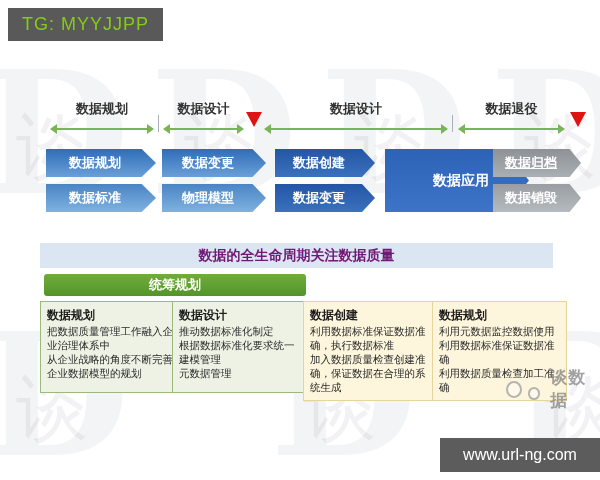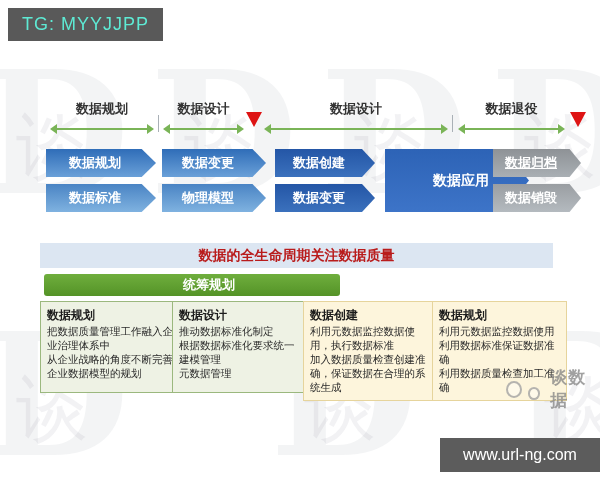--- a/index.html
+++ b/index.html
@@ -8,21 +8,21 @@
 
   
   .wm-layer{position:absolute;inset:0;z-index:0;pointer-events:none;}
   .stamp{position:absolute;width:170px;height:200px;}
   .stamp .d{position:absolute;left:0;top:0;font-family:"DejaVu Serif","Liberation Serif",serif;
             font-size:170px;line-height:1;font-weight:bold;color:rgba(90,95,115,0.07);}
   .stamp .tan{position:absolute;left:34px;top:62px;font-size:72px;line-height:1;
             color:rgba(90,95,115,0.08);font-family:"DejaVu Serif","Liberation Serif",serif;}
 
   
-  .tg-badge{position:absolute;left:8px;top:8px;z-index:3;background:#595959;color:#5eead4;
+  .tg-badge{position:absolute;left:8px;top:8px;z-index:3;background:#595959;color:#84cc16;
             font-size:18px;letter-spacing:1px;padding:6px 14px;}
   .site-bar{position:absolute;left:440px;top:438px;width:160px;height:34px;z-index:3;
             background:#5c5c5c;color:#fff;font-size:16px;display:flex;align-items:center;justify-content:center;}
 
   
   .phase{position:absolute;top:100px;z-index:1;display:flex;flex-direction:column;gap:10px;}
   .phase-label{font-size:13px;font-weight:bold;color:#333;text-align:center;white-space:nowrap;}
   .darrow{position:relative;height:2px;background:#7ab457;margin:0 7px;}
   .darrow::before{content:"";position:absolute;left:-7px;top:-4px;width:0;height:0;
       border-right:7px solid #7ab457;border-top:5px solid transparent;border-bottom:5px solid transparent;}
@@ -42,24 +42,24 @@
   .chev.blue-dark{background:linear-gradient(180deg,#2456a6,#3b71bd);}
   .chev.gray-a{background:linear-gradient(180deg,#8e9296,#a9afb4);text-decoration:underline;}
   .chev.gray-b{background:linear-gradient(180deg,#9a9ea2,#b4babf);}
   .big-arrow{position:absolute;top:149px;height:63px;display:flex;align-items:center;justify-content:center;
         color:#fff;font-size:14px;font-weight:bold;padding-right:16px;z-index:1;
         background:linear-gradient(180deg,#2d63b6,#3d74c8);
         clip-path:polygon(0 0,82% 0,100% 50%,82% 100%,0 100%);padding-left:24px;}
 
   
   .banner{position:absolute;left:40px;top:243px;width:513px;height:25px;z-index:1;
-        background:#dce6f2;color:#b91c1c;font-size:14px;font-weight:bold;
+        background:#dce6f2;color:#701a75;font-size:14px;font-weight:bold;
         display:flex;align-items:center;justify-content:center;}
   .sec-header{position:absolute;top:274px;height:22px;z-index:1;border-radius:3px;
-        color:#fff;font-size:13px;font-weight:bold;display:flex;align-items:center;justify-content:center;padding-left:34px;}
+        color:#fff;font-size:13px;font-weight:bold;display:flex;align-items:center;justify-content:center;}
   .sec-header.green{left:44px;width:262px;background:linear-gradient(180deg,#6fae3d,#549327);}
   .sec-header.yellow{left:316px;width:238px;background:linear-gradient(180deg,#f7c21e,#eead00);}
   .qbox{position:absolute;top:301px;min-height:80px;z-index:1;padding:5px 6px;}
   .qbox.greenish{background:#eef2e4;border:1px solid #9bb87e;}
   .qbox.creamish{background:#fdf5dc;border:1px solid #e6d49c;}
   .qtitle{font-size:12px;font-weight:bold;color:#1c1c1c;margin-bottom:1px;}
   .qline{font-size:10.5px;color:#2a2a2a;line-height:1.33;}
 
   
   .logo-wm{position:absolute;left:506px;top:366px;z-index:2;display:flex;align-items:center;gap:10px;
@@ -155,21 +155,21 @@
     <div class="qline">从企业战略的角度不断完善企业数据模型的规划</div>
   </div>
   <div class="qbox greenish" style="left:172px;width:124px">
     <div class="qtitle">数据设计</div>
     <div class="qline">推动数据标准化制定</div>
     <div class="qline">根据数据标准化要求统一建模管理</div>
     <div class="qline">元数据管理</div>
   </div>
   <div class="qbox creamish" style="left:303px;width:124px">
     <div class="qtitle">数据创建</div>
-    <div class="qline">利用元数据监控数据使用，执行数据标准</div>
+    <div class="qline">利用数据标准保证数据准确，执行数据标准</div>
     <div class="qline">加入数据质量检查创建准确，保证数据在合理的系统生成</div>
   </div>
   <div class="qbox creamish" style="left:432px;width:121px">
     <div class="qtitle">数据规划</div>
     <div class="qline">利用元数据监控数据使用</div>
     <div class="qline">利用数据标准保证数据准确</div>
     <div class="qline">利用数据质量检查加工准确</div>
   </div>
 
   <div class="logo-wm">

